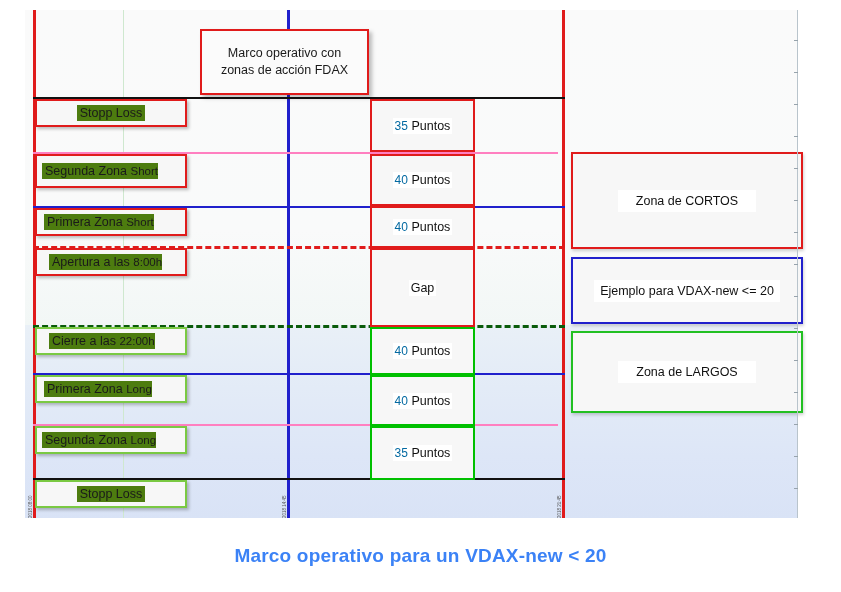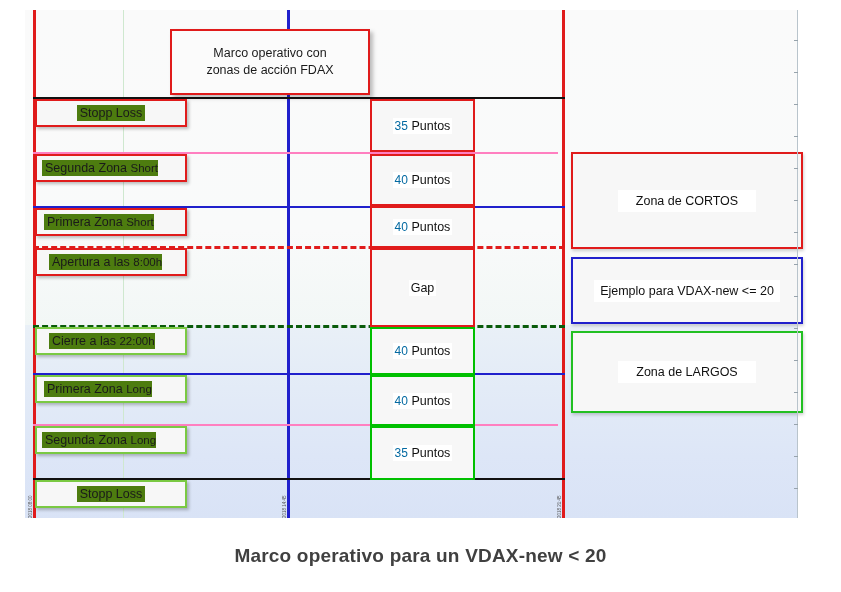--- a/index.html
+++ b/index.html
@@ -63,21 +63,21 @@
   .titlebox{
     position:absolute;background:#fbfbfb;box-sizing:border-box;
     border:2.5px solid #e01b1b;
     box-shadow:3px 3px 4px rgba(0,0,0,0.25);
     display:flex;align-items:center;justify-content:center;
     text-align:center;
   }
   .titletxt{font-size:12.5px;color:#1a1a1a;line-height:1.35;}
   .caption{
     position:absolute;left:0;top:545px;width:841px;text-align:center;
-    font-size:19px;font-weight:bold;color:#404040;
+    font-size:19px;font-weight:bold;color:#3b82f6;
     font-family:"Liberation Sans", sans-serif;
     letter-spacing:0.2px;
   }
   .vtlabel{
     position:absolute;
     font-size:4.5px;color:#555;
     transform:rotate(-90deg);transform-origin:left top;
     white-space:nowrap;font-family:"Liberation Sans", sans-serif;
   }
 </style>
@@ -97,32 +97,32 @@
   <div class="hline" style="left:8px;top:236px;width:532px;border-top:3px dashed #e01b1b;"></div>
   <div class="hline" style="left:8px;top:315px;width:532px;border-top:3px dashed #0a5c0a;"></div>
   <div class="hline" style="left:8px;top:363px;width:532px;border-top:2px solid #2020cc;"></div>
   <div class="hline" style="left:8px;top:414px;width:525px;border-top:2px solid #ff7fc0;"></div>
   <div class="hline" style="left:8px;top:468px;width:532px;border-top:2.5px solid #111;"></div>
 
   <div class="vtlabel" style="left:3px;top:508px;">2018 08:00</div>
   <div class="vtlabel" style="left:257px;top:508px;">2018 14:45</div>
   <div class="vtlabel" style="left:532px;top:508px;">2018 21:45</div>
 
-  <div class="titlebox" style="left:145px;top:19px;width:200px;height:66px;">
+  <div class="titlebox" style="left:175px;top:19px;width:169px;height:66px;">
     <div class="titletxt">
       <div>Marco operativo con</div>
       <div>zonas de acción FDAX</div>
     </div>
   </div>
 
   <div class="box" style="left:10px;top:89px;width:152px;height:28px;border:2.5px solid #e01b1b;">
     <span class="lbl">Stopp Loss</span>
   </div>
 
-  <div class="box" style="left:10px;top:144px;width:152px;height:28px;border:2.5px solid #e01b1b;justify-content:flex-start;padding-left:5px;">
+  <div class="box" style="left:10px;top:144px;width:152px;height:34px;border:2.5px solid #e01b1b;justify-content:flex-start;padding-left:5px;">
     <span class="lbl" style="padding-right:0;">
       <span>Segunda Zona </span><span class="small">Short</span>
     </span>
   </div>
 
   <div class="box" style="left:10px;top:198px;width:152px;height:28px;border:2.5px solid #e01b1b;justify-content:flex-start;padding-left:7px;">
     <span class="lbl" style="padding-right:0;">
       <span>Primera Zona </span><span class="small">Short</span>
     </span>
   </div>

